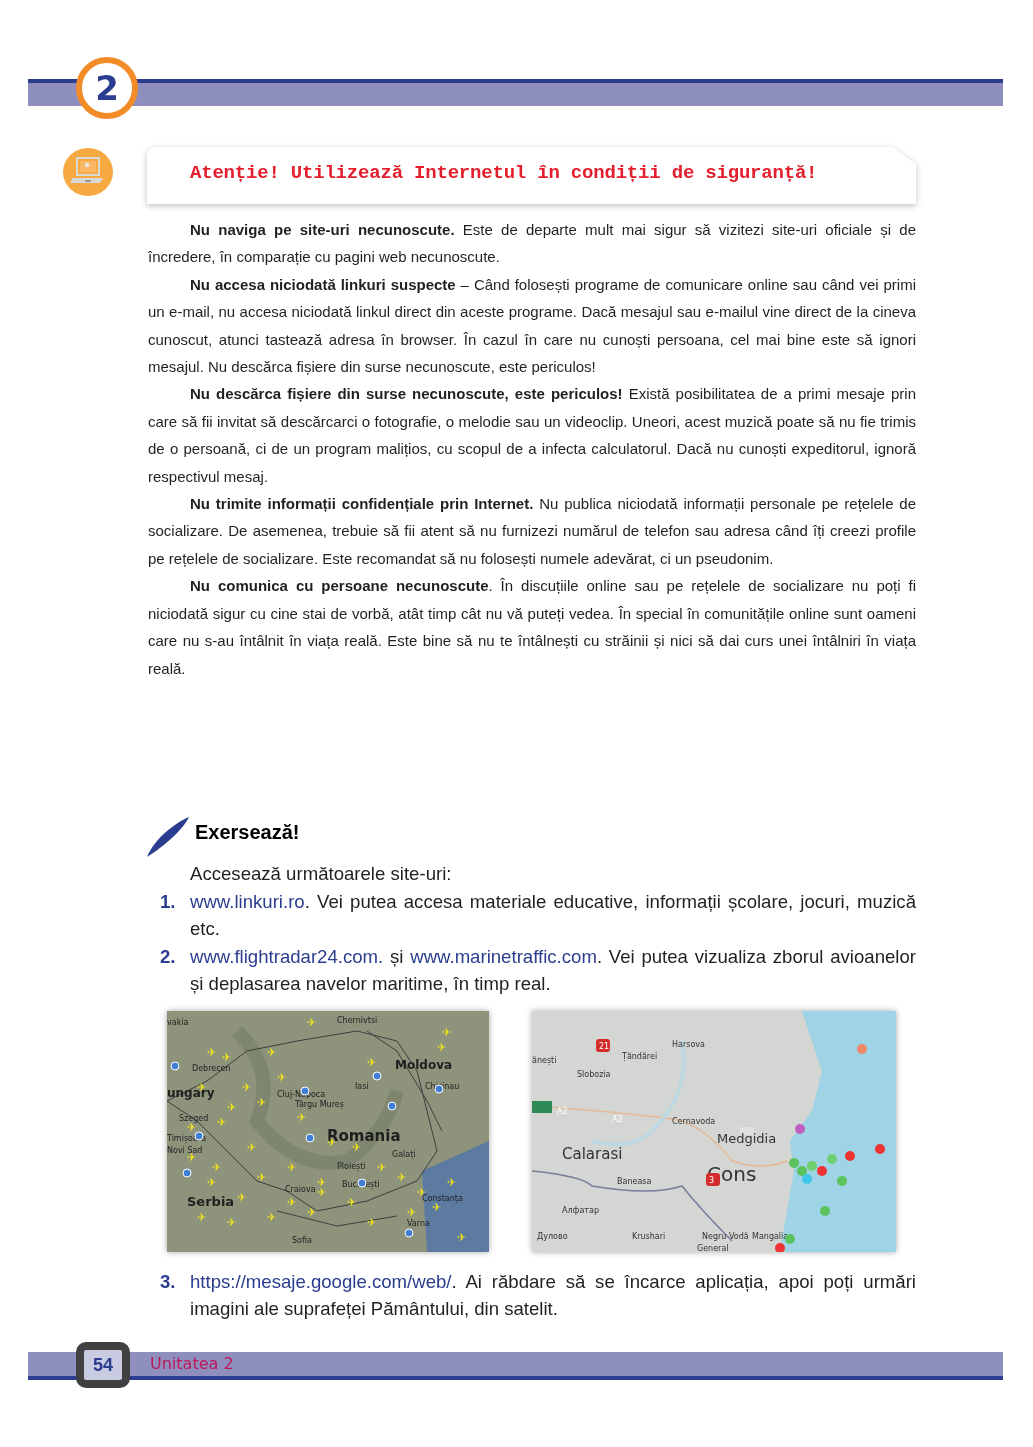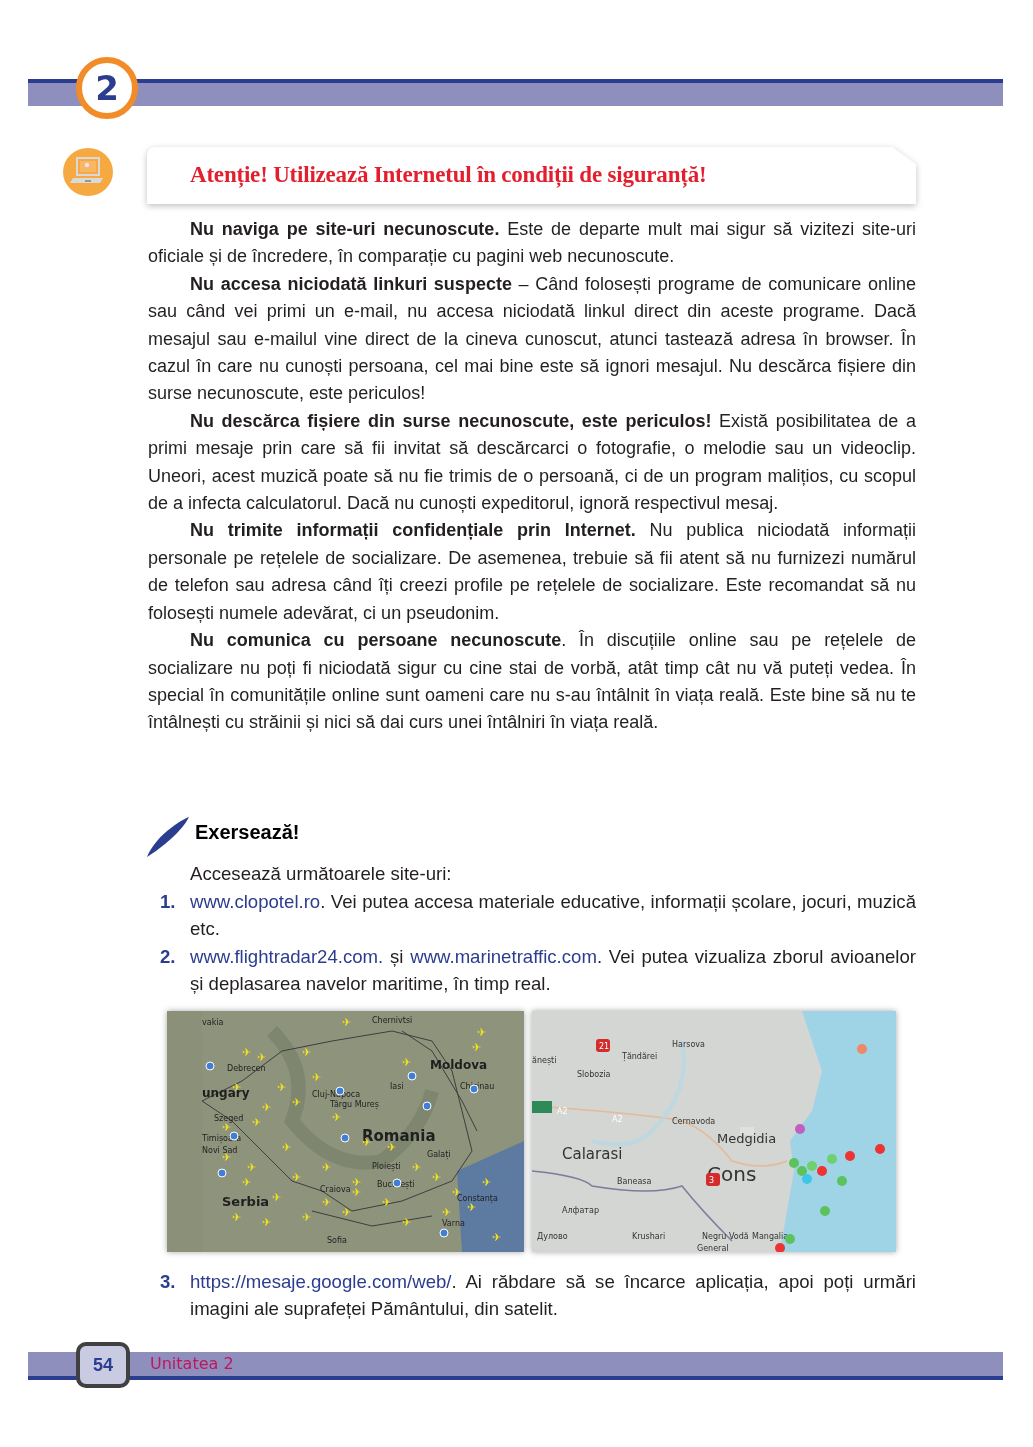--- a/index.html
+++ b/index.html
@@ -14,50 +14,50 @@
                  display: flex; align-items: center; justify-content: center; }
   .chap-num { font-family: "DejaVu Sans", sans-serif; font-weight: bold; font-size: 34px; color: #2b3d8f; line-height: 1; }
 
   
   .laptop-icon { position: absolute; left: 63px; top: 148px; width: 50px; height: 48px; border-radius: 50%; background: #f7a941; }
   .laptop-icon svg { position: absolute; left: 0; top: 0; }
   .attn-box-wrap { position: absolute; left: 145px; top: 145px; width: 775px; height: 65px;
                    filter: drop-shadow(0 2px 3px rgba(0,0,0,0.25)); }
   .attn-inner { position: absolute; left: 2px; top: 2px; width: 769px; height: 57px; background: #ffffff;
                 clip-path: polygon(0 0, 96.9% 0, 100% 30%, 100% 100%, 0 100%); border-radius: 8px 0 0 0; }
-  .attn-title { position: absolute; left: 190px; top: 162px; font-size: 23px; font-weight: bold; color: #e31e2d;
-                font-family: Liberation Serif, serif; letter-spacing: -0.2px; }
-
-  
-  .body-text { position: absolute; left: 148px; top: 216px; width: 768px; font-size: 18px; line-height: 27.4px;
+  .attn-title { position: absolute; left: 190px; top: 162px; font-size: 19px; font-weight: bold; color: #e31e2d;
+                font-family: Liberation Mono, monospace; letter-spacing: -0.2px; }
+
+  
+  .body-text { position: absolute; left: 148px; top: 216px; width: 768px; font-size: 15px; line-height: 27.4px;
                text-align: justify; font-family: "Liberation Sans Narrow", "Liberation Sans", sans-serif; }
   .body-text p { margin: 0; text-indent: 42px; }
   .body-text b { font-weight: bold; }
 
   
   .pen-icon { position: absolute; left: 145px; top: 815px; }
   .ex-title { position: absolute; left: 195px; top: 821px; font-size: 20px; font-weight: bold; color: #000000; }
   .ex-intro { position: absolute; left: 190px; top: 860px; font-size: 18.6px; line-height: 27.4px; }
   .ex-list { position: absolute; left: 160px; top: 888px; width: 756px; font-size: 18.6px; line-height: 27.4px; }
   .ex-item { position: relative; padding-left: 30px; text-align: justify; }
   .ex-num { position: absolute; left: 0; top: 0; font-weight: bold; color: #2b3d8f; }
   .link { color: #2b3d8f; text-decoration: none; }
 
   
   .map { position: absolute; overflow: hidden; box-shadow: 0 0 6px rgba(0,0,0,0.35); }
-  .map-flight { left: 167px; top: 1011px; width: 322px; height: 241px; background: #8b9178; padding-left: 35px; }
+  .map-flight { left: 167px; top: 1011px; width: 322px; height: 241px; background: #8b9178; }
   .map-marine { left: 532px; top: 1011px; width: 364px; height: 241px; background: #cfd3cf; }
   .map svg { display: block; }
 
   .item3 { position: absolute; left: 160px; top: 1268px; width: 756px; font-size: 18.6px; line-height: 27.4px; }
 
   
   .ftr-band { position: absolute; left: 28px; top: 1352px; width: 975px; height: 24px; background: #8f8fbe; }
   .ftr-line { position: absolute; left: 28px; top: 1376px; width: 975px; height: 4px; background: #2b3d8f; }
-  .page-box { position: absolute; left: 76px; top: 1342px; width: 54px; height: 46px; border: 4px solid #404040;
+  .page-box { position: absolute; left: 76px; top: 1342px; width: 54px; height: 46px; border: 8px solid #404040;
               border-radius: 10px; background: #c9cbe3; box-sizing: border-box;
               display: flex; align-items: center; justify-content: center; }
   .page-num { font-weight: bold; font-size: 18px; color: #2b3d8f; }
   .unit-label { position: absolute; left: 150px; top: 1354px; font-family: "DejaVu Sans", sans-serif; font-size: 16px; color: #be185d; }
 </style>
 </head>
 <body>
 
 <div class="hdr-line"></div>
 <div class="hdr-band"></div>
@@ -91,21 +91,21 @@
   <svg width="46" height="44" viewBox="0 0 46 44">
     <path d="M44,2 C38,4 22,14 12,26 C8,31 4,36 2,42 C8,38 14,34 20,29 C32,19 40,10 44,2 Z" fill="#2b3d8f"></path>
   </svg>
 </div>
 <div class="ex-title">Exersează!</div>
 <div class="ex-intro">Accesează următoarele site-uri:</div>
 
 <div class="ex-list">
   <div class="ex-item">
     <span class="ex-num">1.</span>
-    <a class="link">www.clopotel.ro</a><span>. Vei putea accesa materiale educative, informații școlare, jocuri, muzică etc.</span>
+    <a class="link">www.linkuri.ro</a><span>. Vei putea accesa materiale educative, informații școlare, jocuri, muzică etc.</span>
   </div>
   <div class="ex-item">
     <span class="ex-num">2.</span>
     <a class="link">www.flightradar24.com.</a><span> și </span><a class="link">www.marinetraffic.com</a><span>. Vei putea vizualiza zborul avioanelor și deplasarea navelor maritime, în timp real.</span>
   </div>
 </div>
 
 <div class="map map-flight">
   <svg width="322" height="241" viewBox="0 0 322 241" id="flight-svg">
     <rect width="322" height="241" fill="#8e937c"></rect>

